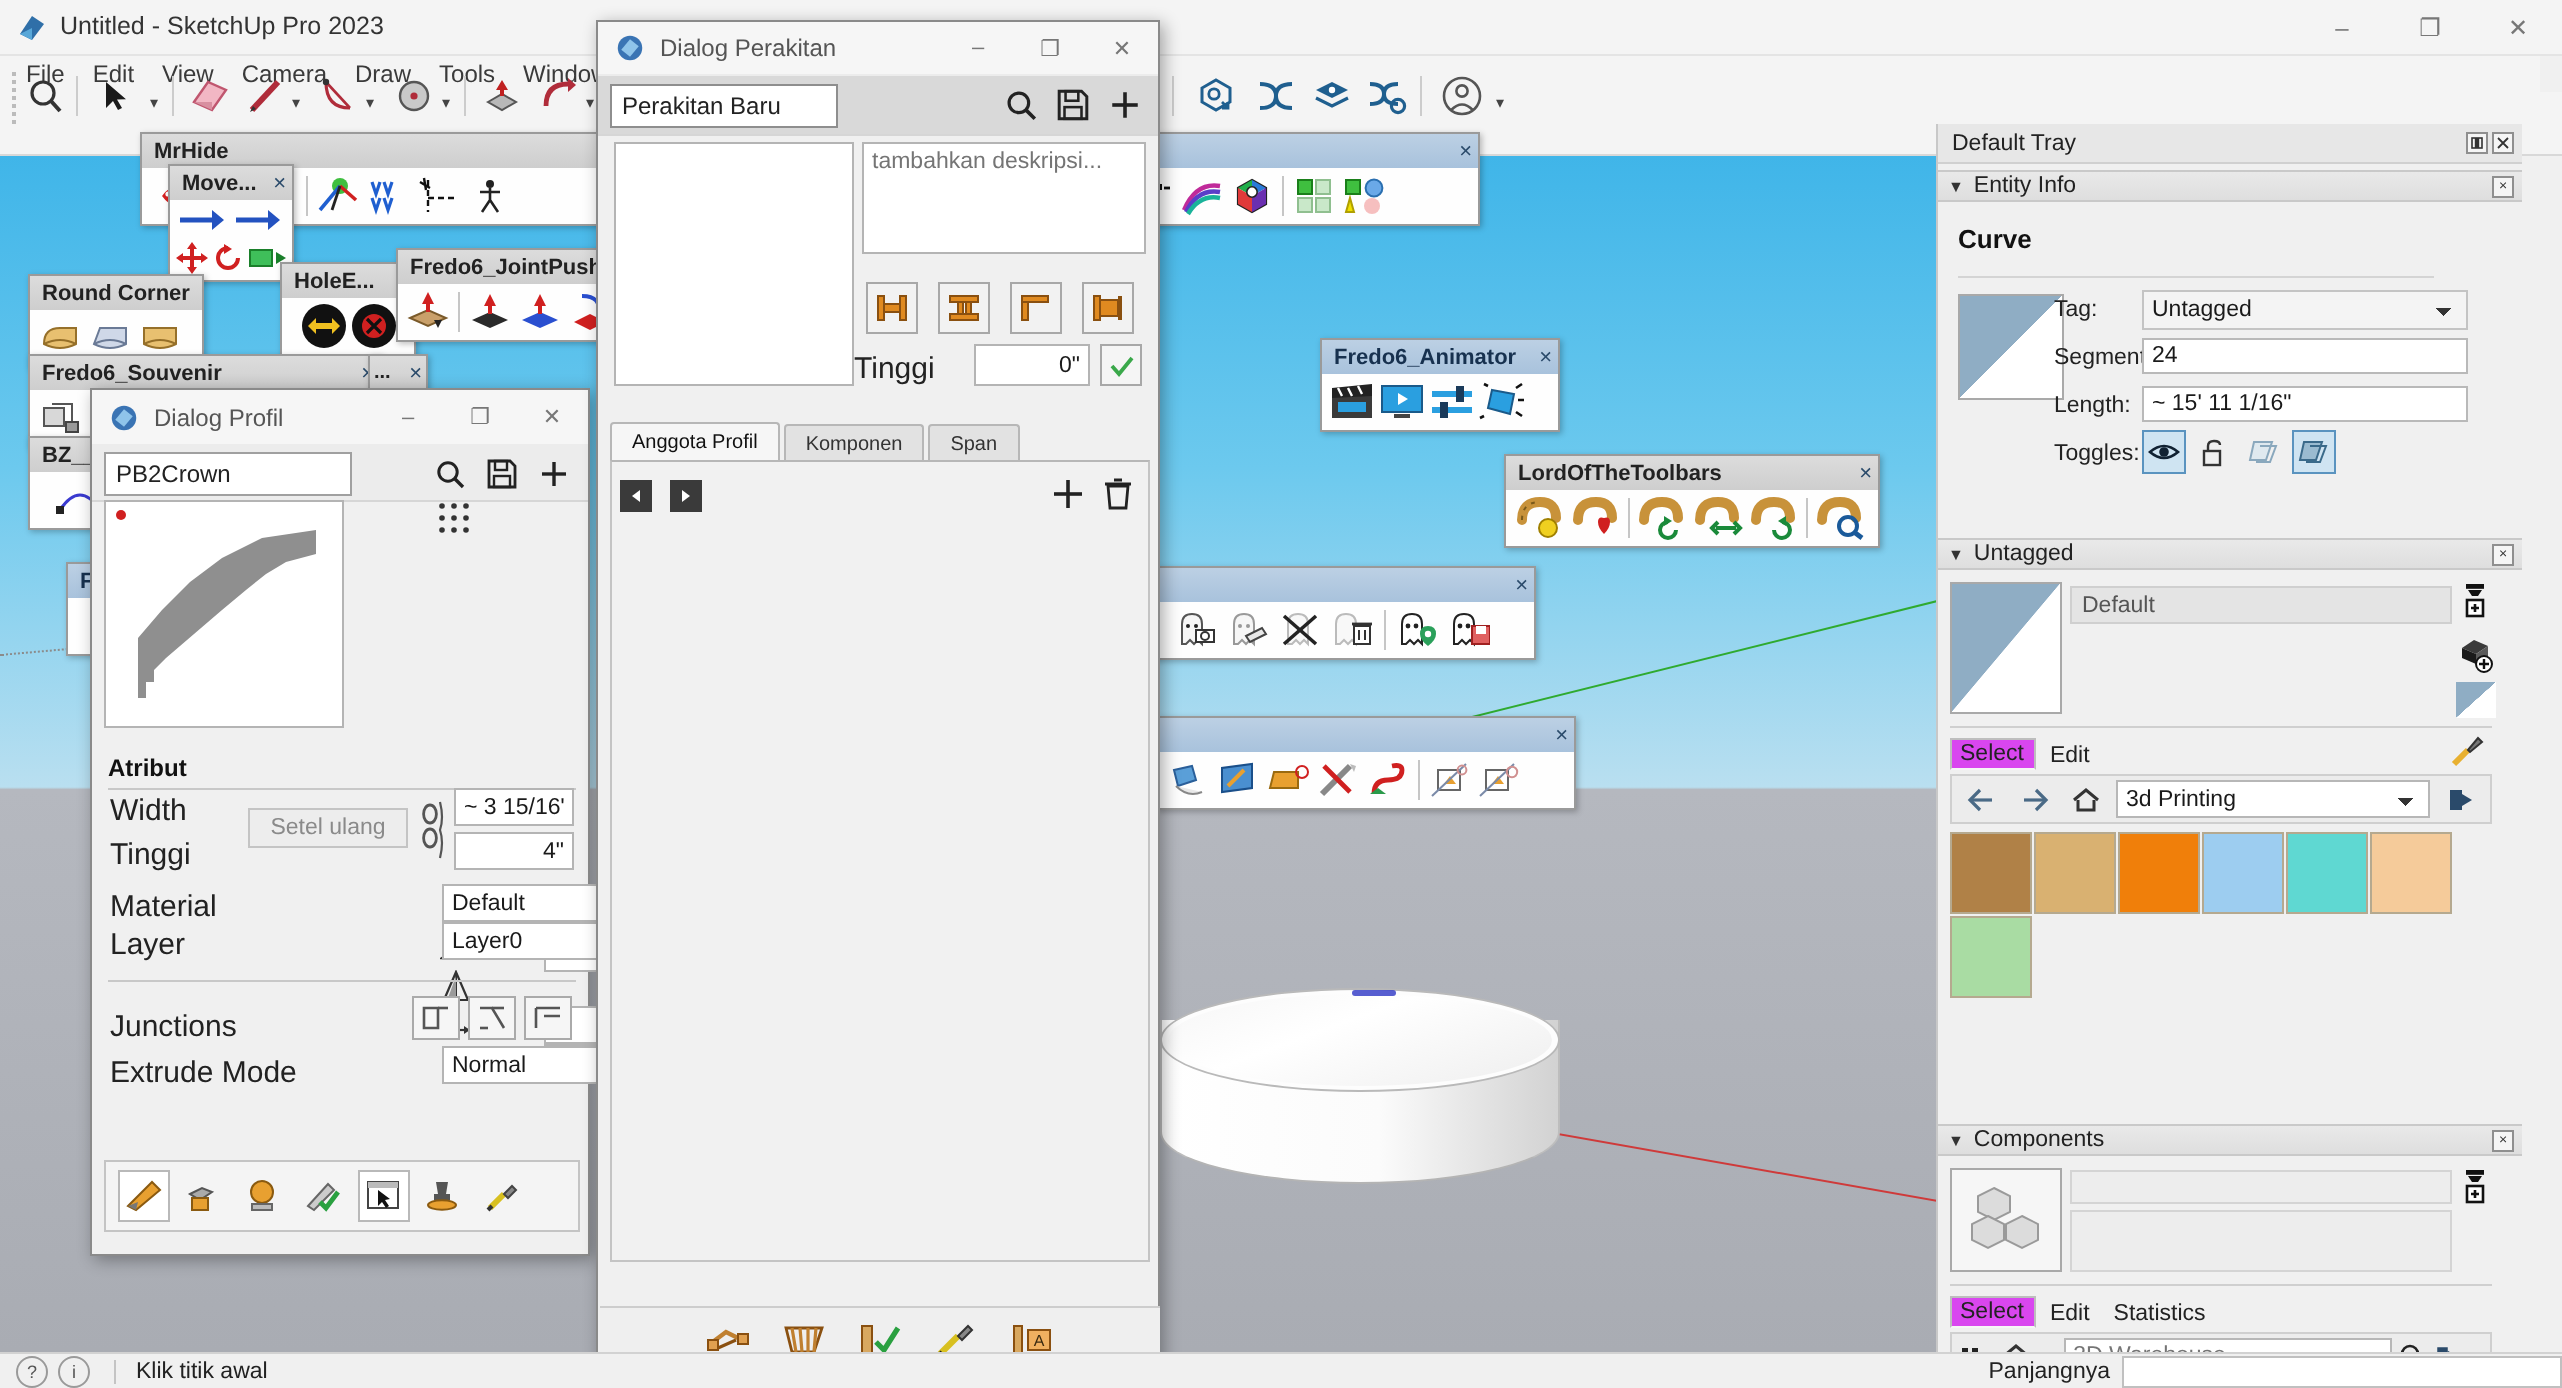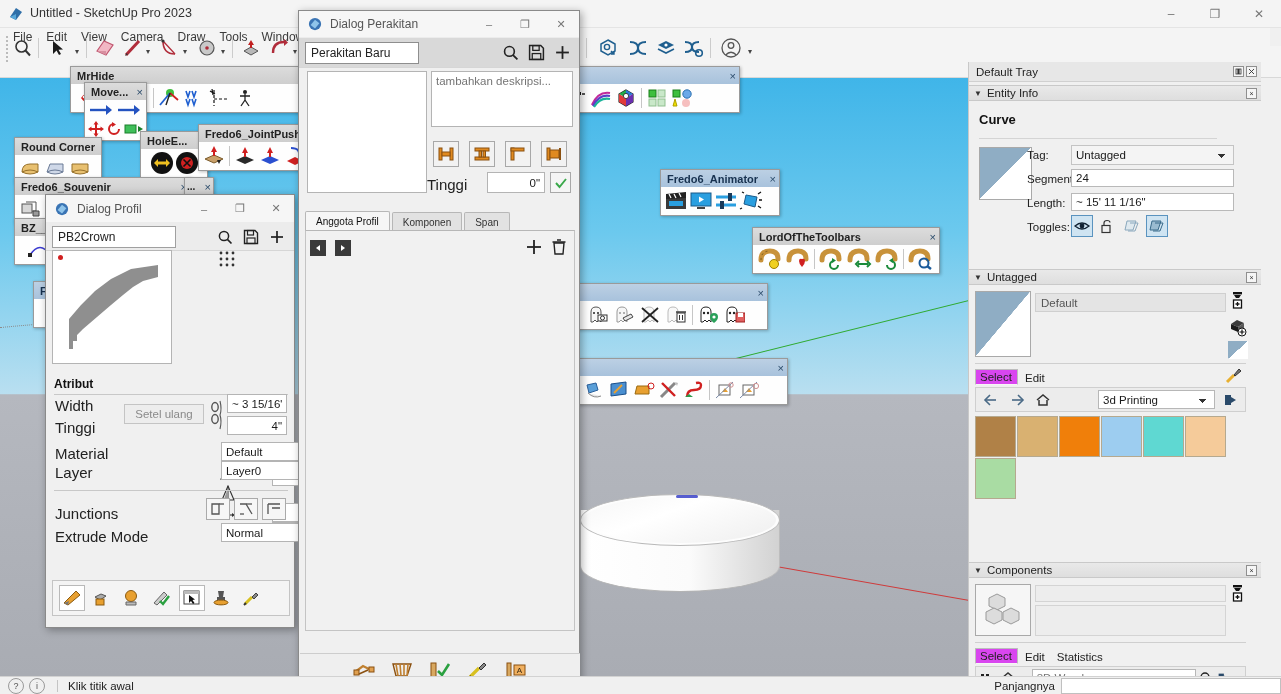--- a/index.html
+++ b/index.html
@@ -1353,21 +1353,21 @@
               <path d="M9 2 L14 7 L9 12" fill="none" stroke="#4a6a86" stroke-width="1.6"></path>
               <path d="M3 7 L14 7" stroke="#4a6a86" stroke-width="1.6"></path>
             </svg>
         </div>
         <div class="icobtn">
           <svg width="16" height="14" viewBox="0 0 16 14">
               <path d="M2 7 L8 2 L14 7" fill="none" stroke="#333" stroke-width="1.5"></path>
               <path d="M4 7 L4 12 L12 12 L12 7" fill="none" stroke="#333" stroke-width="1.5"></path>
             </svg>
         </div>
-        <select class="sel" style="flex:1; height:19px; border-color:#b7b7b7;margin-left:40px;"><option>3d Printing</option></select>
+        <select class="sel" style="flex:1; height:19px; border-color:#b7b7b7;"><option>3d Printing</option></select>
         <div class="icobtn">
           <svg width="16" height="14" viewBox="0 0 16 14">
               <path d="M3 2 L9 2 L9 12 L3 12 Z" fill="#2a4a6a"></path>
               <path d="M9 4 L14 7 L9 10 Z" fill="#2a4a6a"></path>
             </svg>
         </div>
       </div>
 
       <div style="position:absolute; left:6px; top:131px; width:271px; display:flex; flex-wrap:wrap; gap:1px;">
         <div class="mat-cell" style="background:#b08147"></div>

